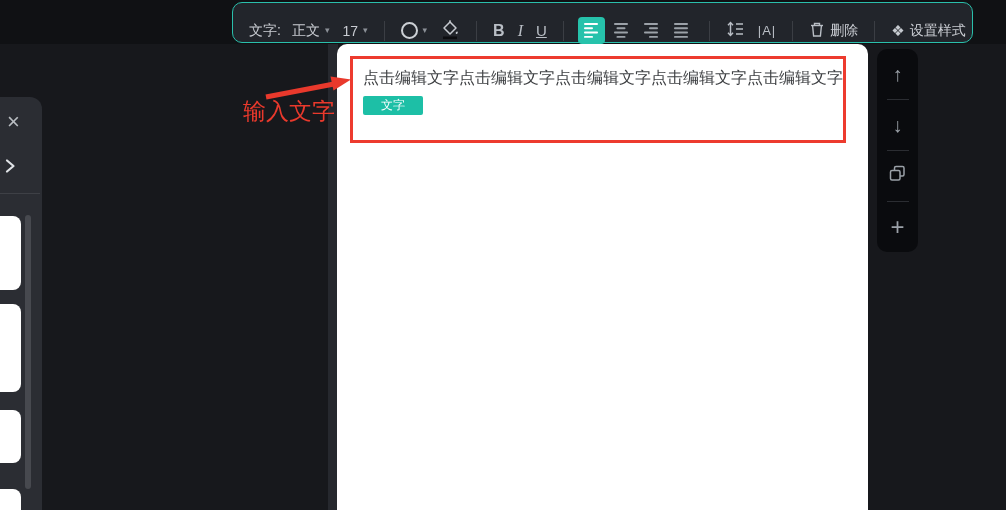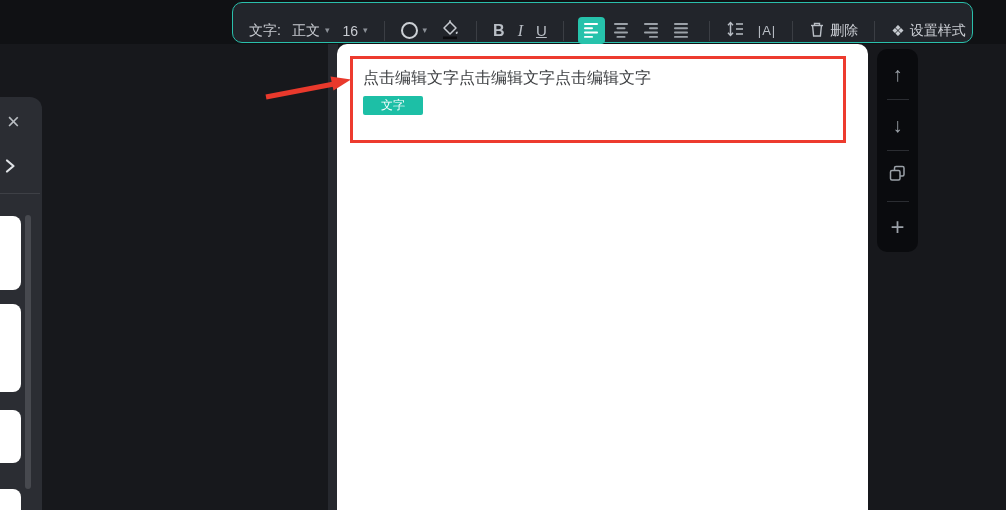--- a/index.html
+++ b/index.html
@@ -73,21 +73,21 @@
 
   <div class="toolbar">
     <span class="tb-text">文字:</span>
 
     <button class="tb-btn">
       <span>正文</span>
       <span class="caret">▾</span>
     </button>
 
     <button class="tb-btn">
-      <span>16</span>
+      <span>17</span>
       <span class="caret">▾</span>
     </button>
 
     <div class="sep"></div>
 
     <button class="tb-btn">
       <span class="ring"></span>
       <span class="caret">▾</span>
     </button>
 
@@ -210,25 +210,26 @@
     <div class="lp-card" style="top:119px;height:74px;"></div>
     <div class="lp-card" style="top:207px;height:88px;"></div>
     <div class="lp-card" style="top:313px;height:53px;"></div>
     <div class="lp-card" style="top:392px;height:21px;border-radius:0 8px 0 0;"></div>
     <div class="lp-scroll"></div>
   </div>
 
   <div class="strip"></div>
   <div class="canvas">
     <div class="textbox">
-      <div class="tline">点击编辑文字点击编辑文字点击编辑文字</div>
+      <div class="tline">点击编辑文字点击编辑文字点击编辑文字点击编辑文字点击编辑文字</div>
       <span class="badge">文字</span>
     </div>
   </div>
 
+  <div class="ann-label">输入文字</div>
   <svg class="ann-arrow" width="115" height="40" viewBox="0 0 115 40">
     <line x1="26" y1="29" x2="94" y2="16" stroke="#e9392c" stroke-width="5"></line>
     <polygon points="111,11.5 93.5,22.5 90.5,8.5" fill="#e9392c"></polygon>
   </svg>
 
   <div class="vtoolbar">
     <button class="v-btn">
       <span>↑</span>
     </button>
     <div class="v-sep"></div>

